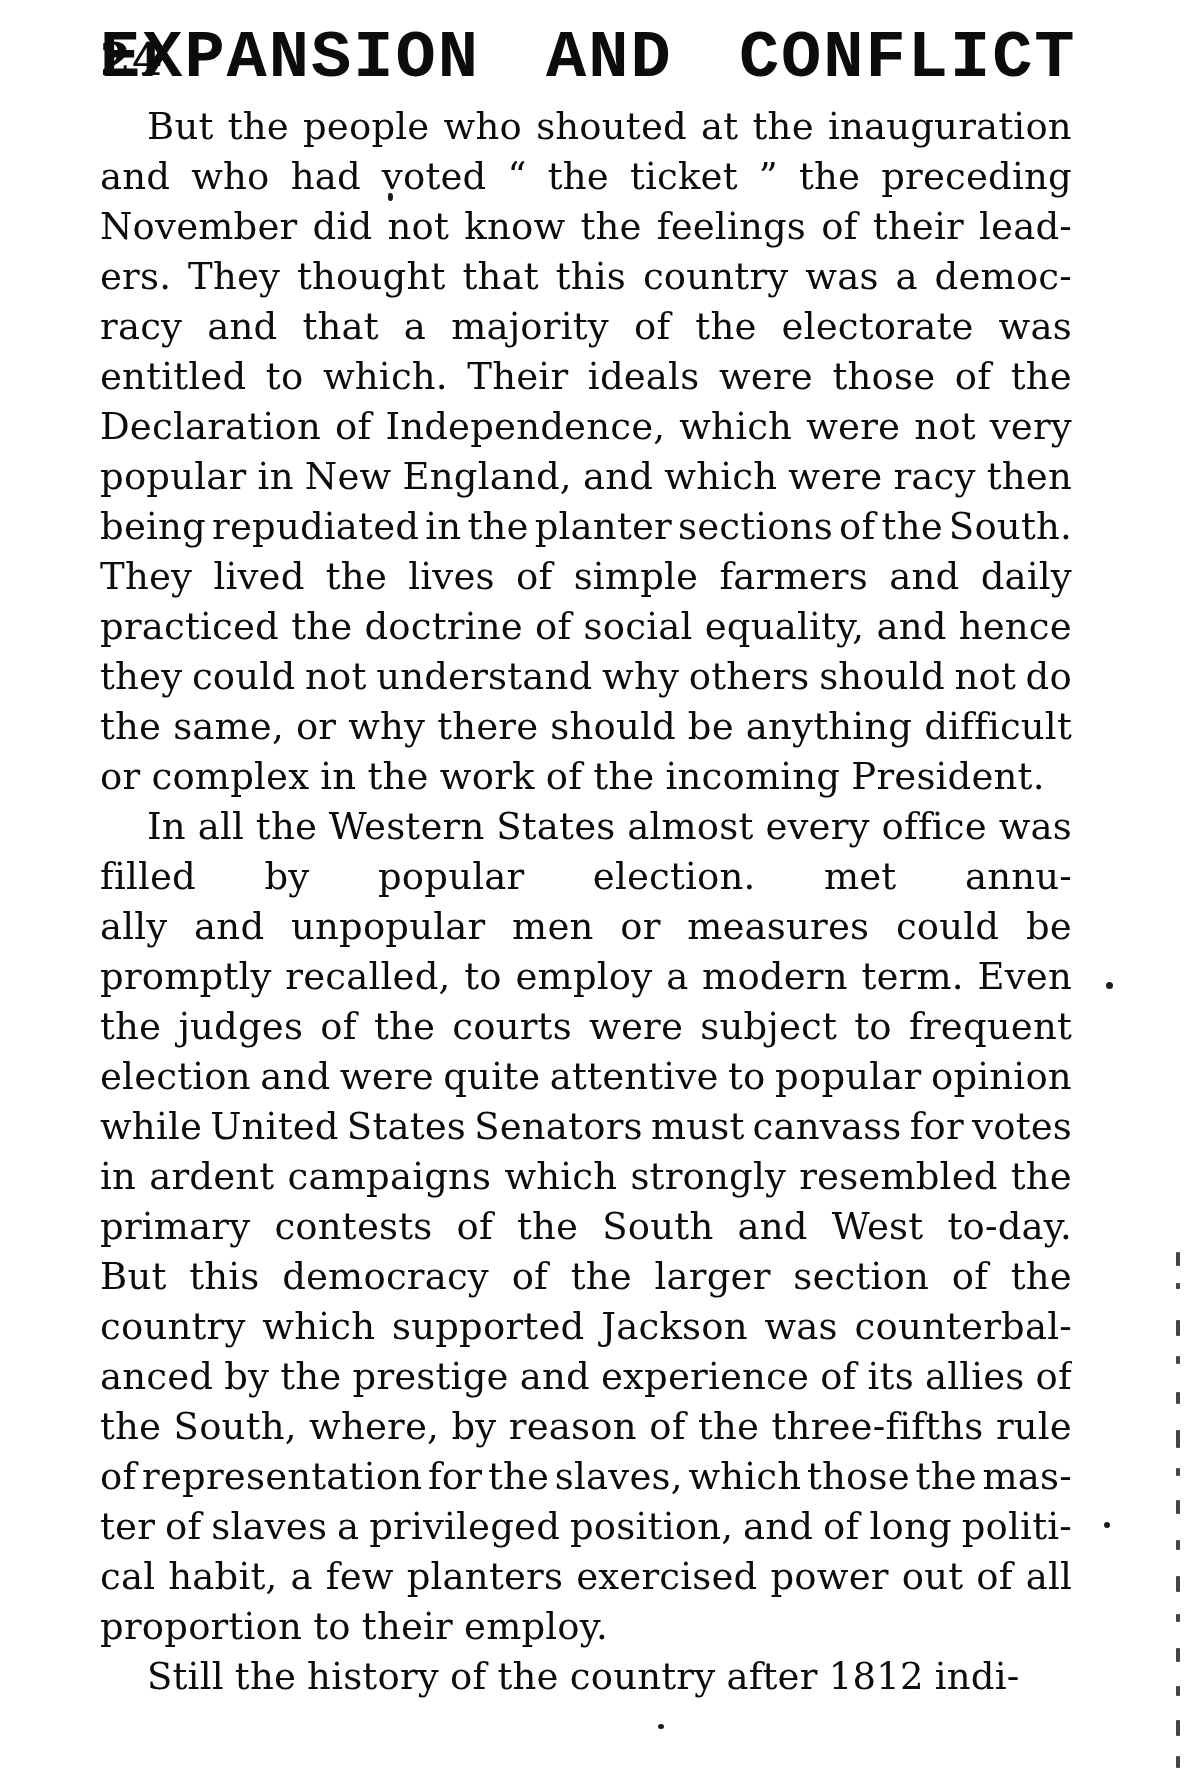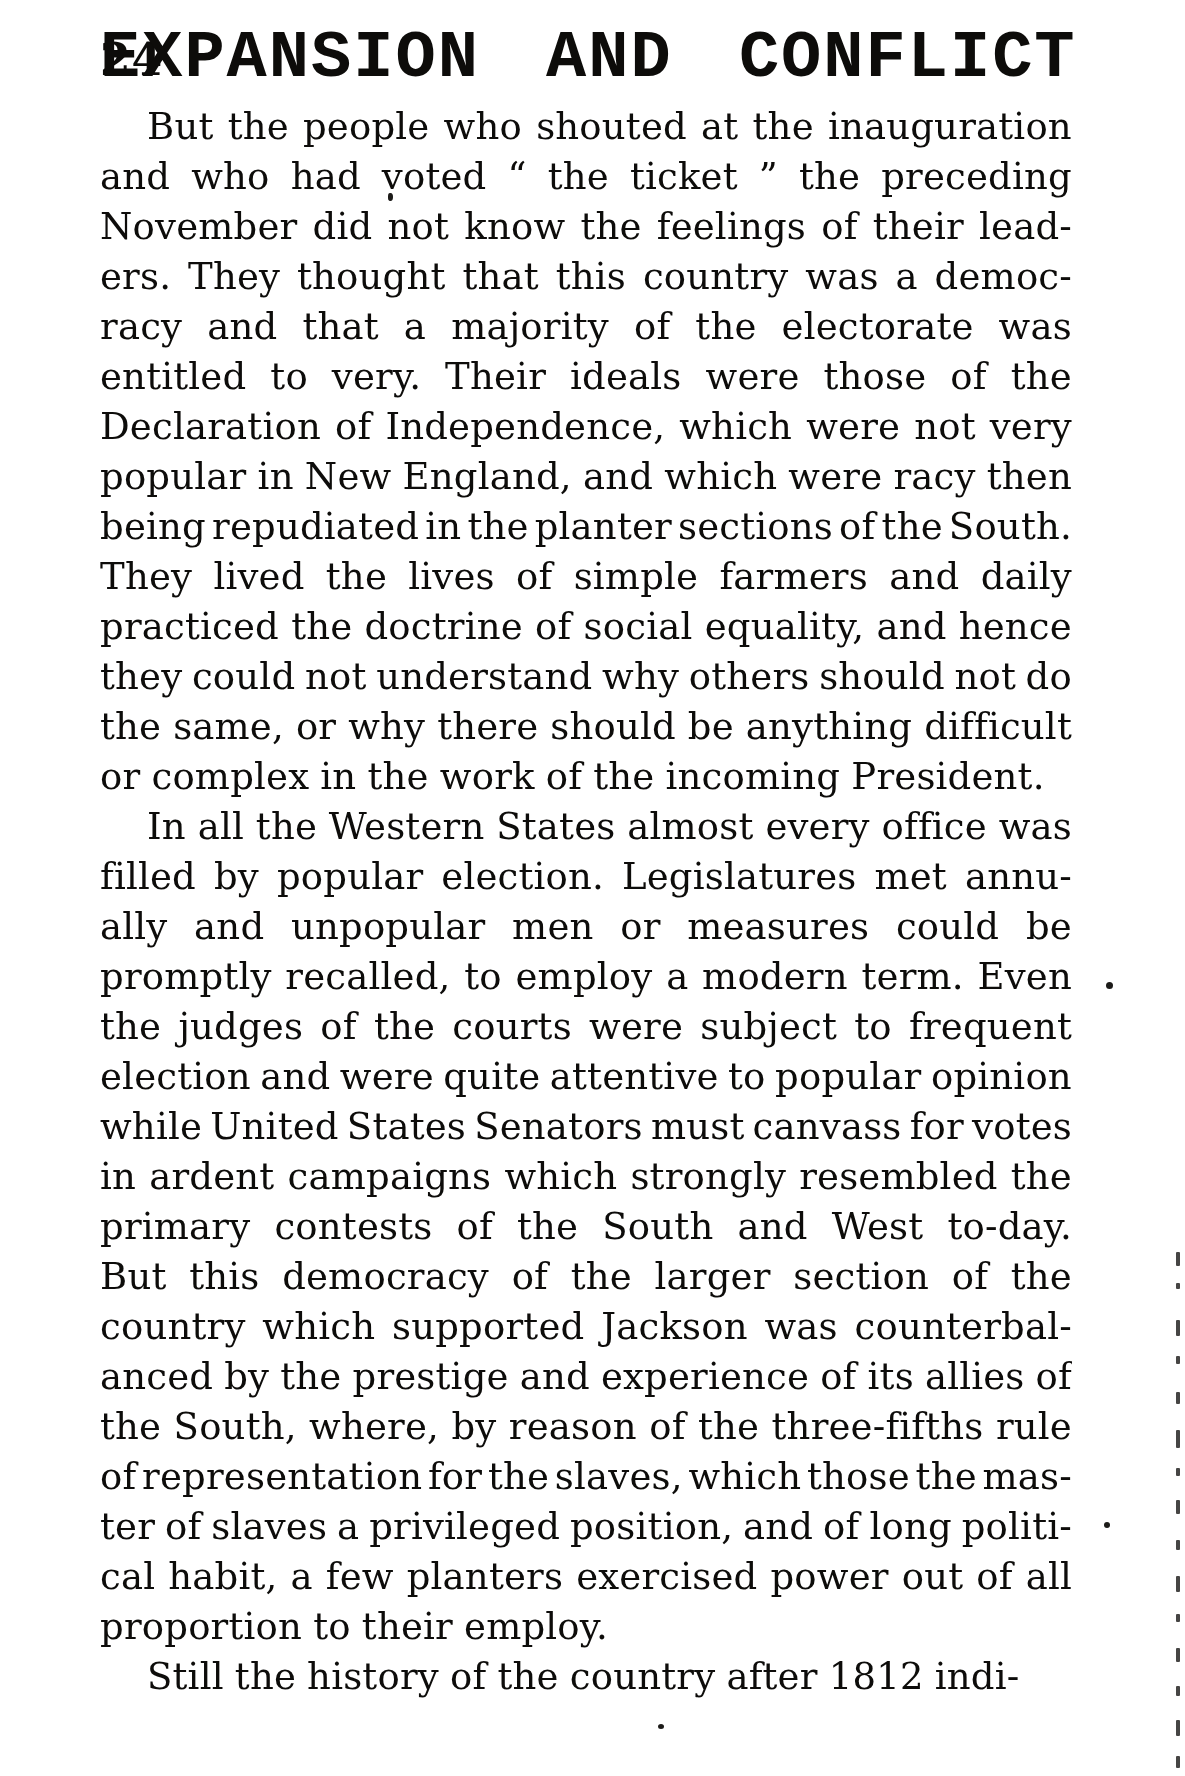--- a/index.html
+++ b/index.html
@@ -147,21 +147,21 @@
         <span>a</span>
         <span>majority</span>
         <span>of</span>
         <span>the</span>
         <span>electorate</span>
         <span>was</span>
       </div>
       <div class="line">
         <span>entitled</span>
         <span>to</span>
-        <span>very.</span>
+        <span>which.</span>
         <span>Their</span>
         <span>ideals</span>
         <span>were</span>
         <span>those</span>
         <span>of</span>
         <span>the</span>
       </div>
       <div class="line">
         <span>Declaration</span>
         <span>of</span>
@@ -256,21 +256,20 @@
         <span>almost</span>
         <span>every</span>
         <span>office</span>
         <span>was</span>
       </div>
       <div class="line">
         <span>filled</span>
         <span>by</span>
         <span>popular</span>
         <span>election.</span>
-        <span>Legislatures</span>
         <span>met</span>
         <span>annu-</span>
       </div>
       <div class="line">
         <span>ally</span>
         <span>and</span>
         <span>unpopular</span>
         <span>men</span>
         <span>or</span>
         <span>measures</span>

